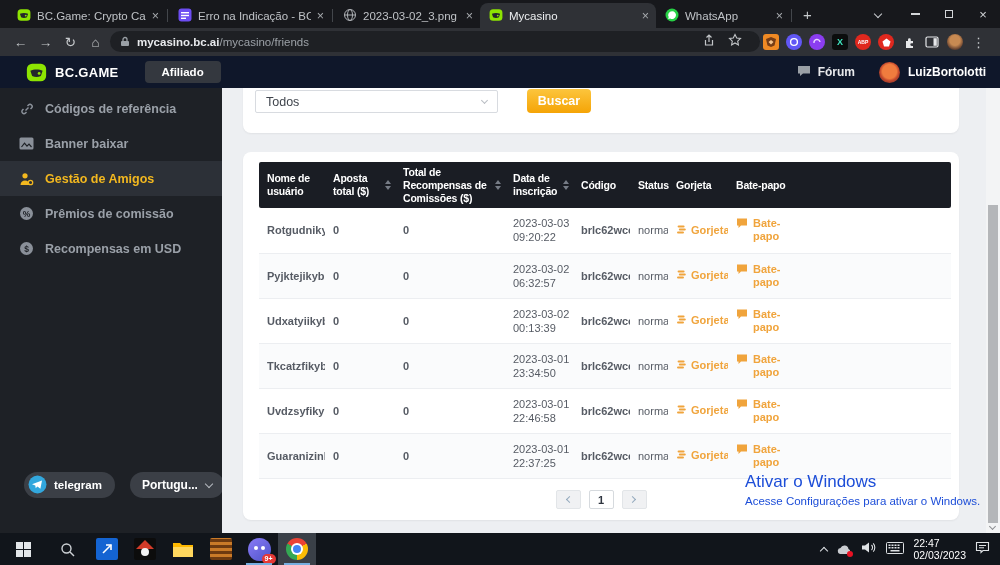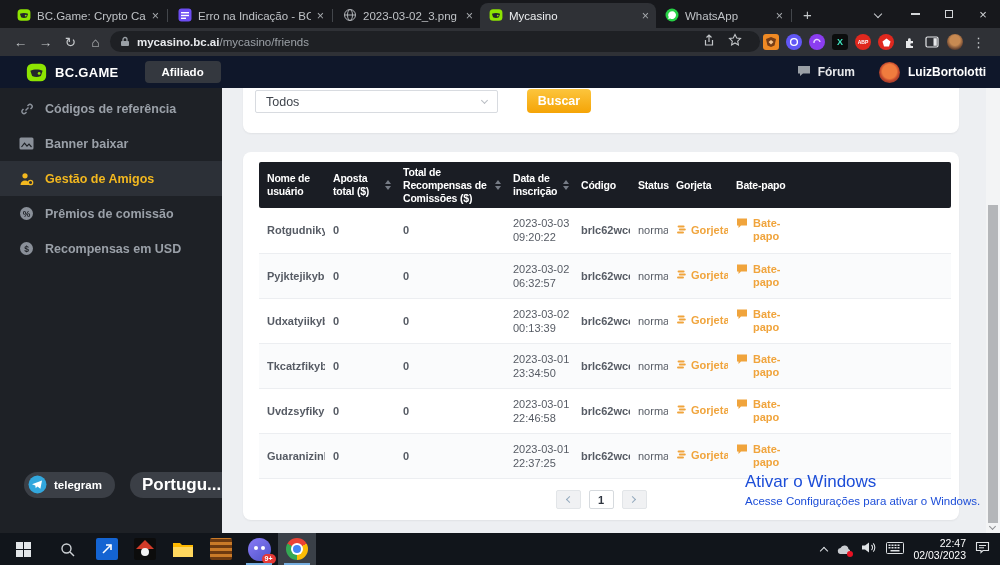--- a/index.html
+++ b/index.html
@@ -55,21 +55,21 @@
 
   
   .sidebar{position:absolute;top:88px;left:0;width:222px;height:445px;background:#1e2126;padding-top:3px}
   .sitem{height:35px;display:flex;align-items:center;gap:11px;padding-left:19px;font-size:12.5px;font-weight:600;color:#9aa0a8}
   .sitem.active{background:#2c3037;color:#f3b81f}
   .sicon{width:15px;display:flex;justify-content:center;flex:none}
   .circ{width:13px;height:13px;border-radius:50%;background:#8a9099;color:#1e2126;font-size:8.5px;font-weight:700;display:flex;align-items:center;justify-content:center}
   .side-bottom{position:absolute;left:24px;top:384px;display:flex;gap:15px;align-items:center}
   .pill{height:26px;background:#3b3f46;border-radius:13px;display:flex;align-items:center;color:#fff;border:0;font-family:inherit}
   .pill.tg{padding:0 13px 0 4px;gap:7px;font-size:11.5px;font-weight:600}
-  .pill.lang{padding:0 12px;gap:8px;font-size:17px;font-weight:700}
+  .pill.lang{padding:0 12px;gap:8px;font-size:12px;font-weight:700}
   .pill .chev{border-color:#b6bac0;margin-top:-3px}
 
   
   .content{position:absolute;top:88px;left:222px;width:764px;height:518px;overflow:hidden;background:#edeff2}
   .card{position:absolute;background:#fff;border-radius:8px;box-shadow:0 1px 2px rgba(27,31,35,.06)}
   .card-top{left:21px;top:-8px;width:716px;height:53px}
   .select{position:absolute;left:33px;top:2px;width:243px;height:23px;background:#fff;border:1px solid #d8dbe0;border-radius:2px;display:flex;align-items:center;justify-content:space-between;padding:0 10px;font-size:12.5px;color:#3f444c}
   .select .chev{border-color:#b9bdc3;width:5px;height:5px;margin-top:-2px}
   .buscar{position:absolute;left:305px;top:1px;width:64px;height:24px;border:0;border-radius:4px;background:linear-gradient(180deg,#fcc53d,#f5a406);color:#fff;font-weight:700;font-size:12.5px;display:flex;align-items:center;justify-content:center;font-family:inherit}
   .card-main{left:21px;top:64px;width:716px;height:368px}
@@ -120,21 +120,21 @@
   .ic-black::before{content:"";position:absolute;left:2px;right:2px;top:2px;height:9px;background:#d23b29;clip-path:polygon(0 100%,50% 0,100% 100%)}
   .ic-black::after{content:"";position:absolute;left:7px;top:10px;width:8px;height:8px;border-radius:50%;background:#f2f2f2}
   .ic-stripes{width:22px;height:22px;border-radius:2px;background:repeating-linear-gradient(0deg,#6e3a10 0 3px,#c97a28 3px 6px)}
   .ic-disc{width:23px;height:23px;border-radius:50%;background:linear-gradient(140deg,#8a7bf7,#4e54c8);position:relative}
   .badge{position:absolute;right:-5px;bottom:-3px;background:#e53935;color:#fff;font-size:7px;font-weight:700;border-radius:7px;padding:1px 3px;line-height:8px}
   .ic-chrome{width:22px;height:22px;border-radius:50%;background:conic-gradient(from -60deg,#ea4335 0 120deg,#fbbc05 0 240deg,#34a853 0 360deg);position:relative}
   .ic-chrome::before{content:"";position:absolute;left:5px;top:5px;width:12px;height:12px;border-radius:50%;background:#fff}
   .ic-chrome::after{content:"";position:absolute;left:7px;top:7px;width:8px;height:8px;border-radius:50%;background:#4285f4}
   .tray{margin-left:auto;display:flex;align-items:center;gap:9px;padding-right:10px}
   .tray .chev.up{transform:rotate(-135deg);border-color:#dfe2e5;margin-top:3px}
-  .clock{color:#fff;font-size:10.5px;line-height:12.5px;text-align:right;min-width:52px}
+  .clock{color:#fff;font-size:10.5px;line-height:12.5px;text-align:left;min-width:52px}
   .netdot{position:relative;display:flex}
   .netdot::after{content:"";position:absolute;right:-1px;bottom:-1px;width:6px;height:6px;border-radius:50%;background:#e81123}
 </style>
 </head>
 <body>
 
 <div class="stage">
 
   <div class="tabstrip">
     <div class="tab t1">

